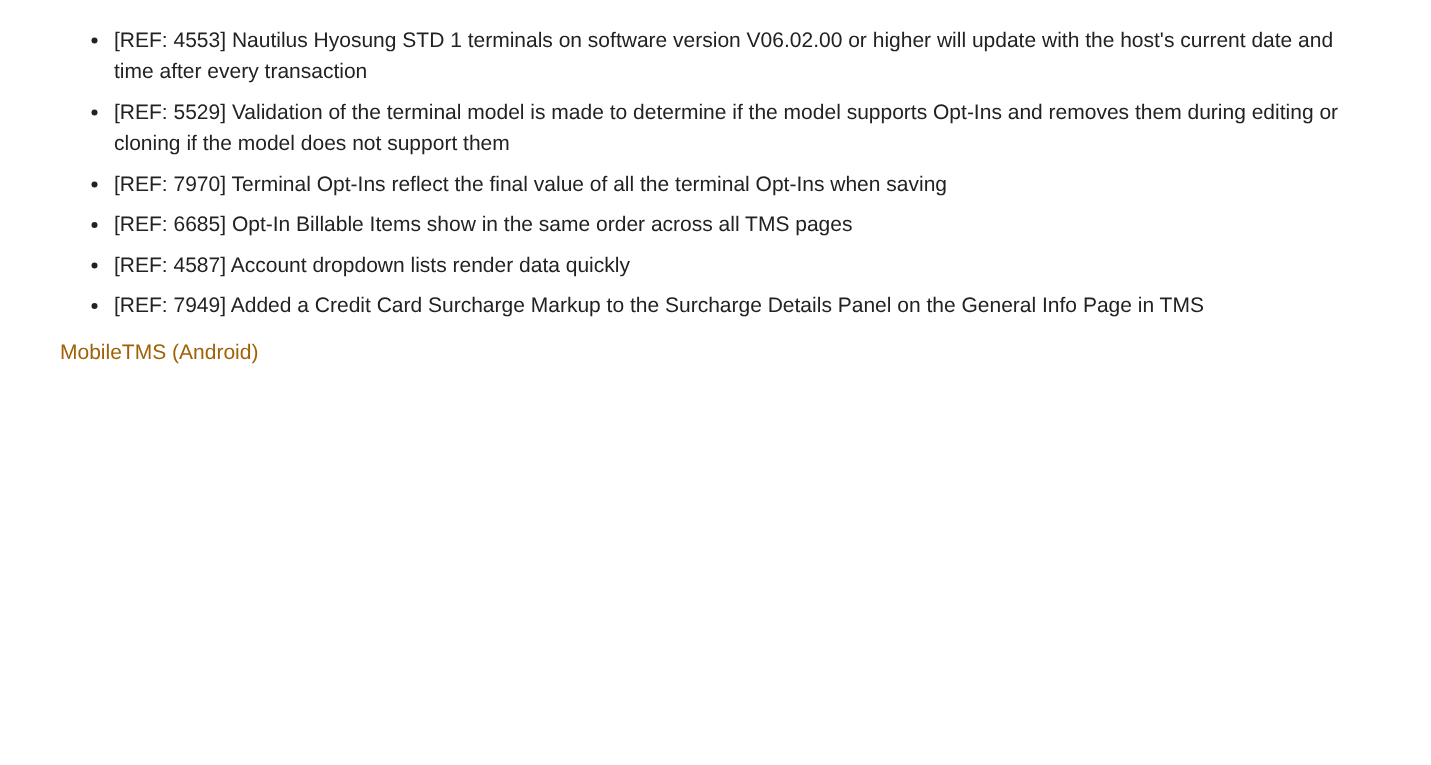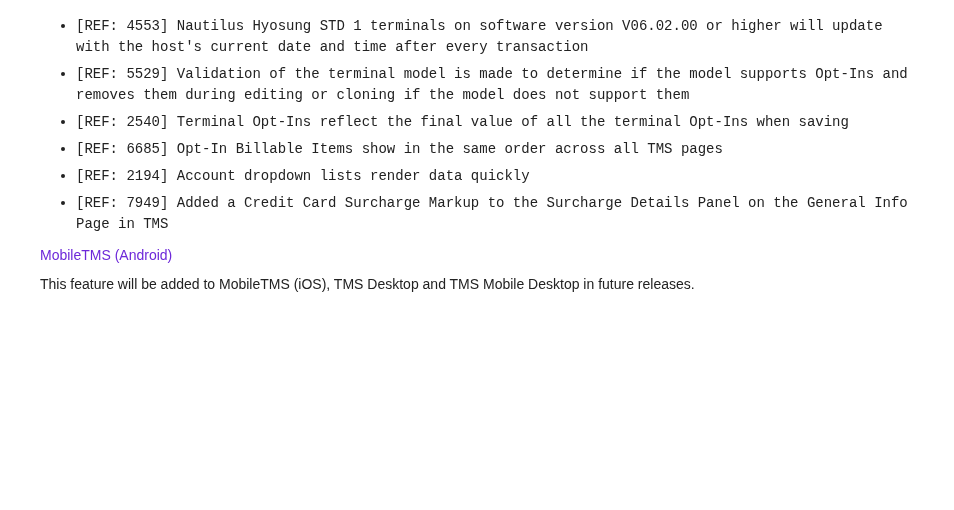--- a/index.html
+++ b/index.html
@@ -20,43 +20,41 @@
       padding: 16px 40px 16px 40px;
     }
     ul {
       list-style: disc;
       padding-left: 36px;
       margin-bottom: 10px;
     }
     ul li {
       margin-bottom: 6px;
       line-height: 1.5;
-      font-family: Liberation Mono, monospace;
     }
     .section-label {
       margin-top: 8px;
       margin-bottom: 8px;
       font-size: 14px;
-      color: #6d28d9;
+      color: #a16207;
       line-height: 1.5;
     }
     .footer-text {
       margin-top: 8px;
       font-size: 14px;
       color: #222222;
       line-height: 1.5;
     }
   </style>
 </head>
 <body>
 
 <div class="content">
   <ul>
   <li>[REF:  4553] Nautilus Hyosung STD 1 terminals on software version V06.02.00 or higher will update with the host's current date and time after every transaction</li>
       <li>[REF:  5529] Validation of the terminal model is made to determine if the model supports Opt-Ins and removes them during editing or cloning if the model does not support them</li>
-      <li>[REF:  2540] Terminal Opt-Ins reflect the final value of all the terminal Opt-Ins when saving</li>
+      <li>[REF:  7970] Terminal Opt-Ins reflect the final value of all the terminal Opt-Ins when saving</li>
       <li>[REF:  6685] Opt-In Billable Items show in the same order across all TMS pages</li>
-      <li>[REF:  2194] Account dropdown lists render data quickly</li>
+      <li>[REF:  4587] Account dropdown lists render data quickly</li>
       <li>[REF:  7949] Added a Credit Card Surcharge Markup to the Surcharge Details Panel on the General Info Page in TMS</li>
     </ul>
   <p class="section-label">MobileTMS (Android)</p>
-  <p class="footer-text">This feature will be added to MobileTMS (iOS), TMS Desktop and TMS Mobile Desktop in future releases.</p>
 </div>
 
 </body></html>

